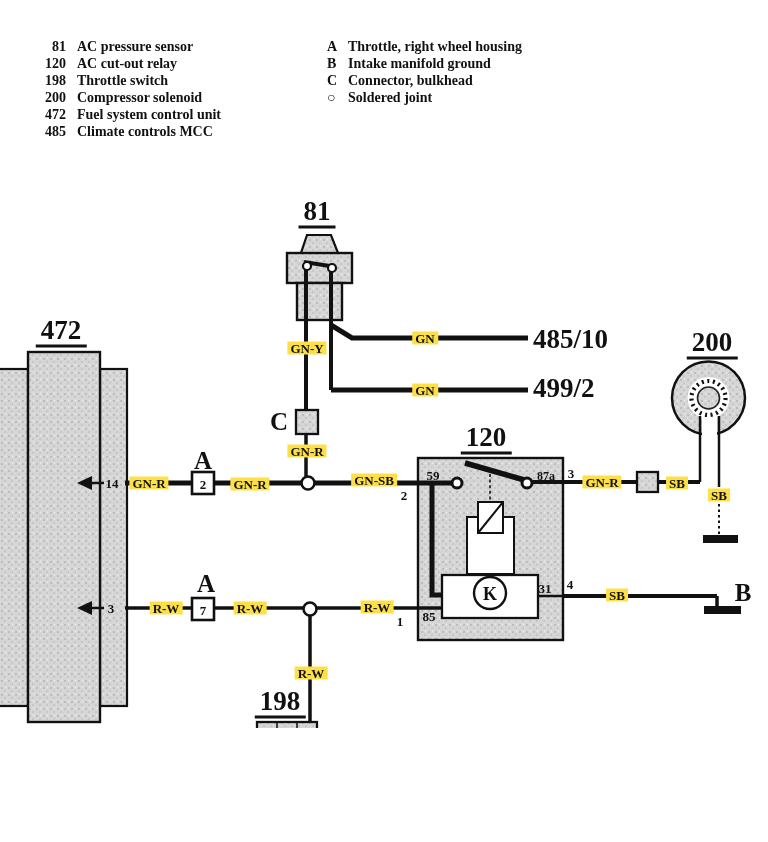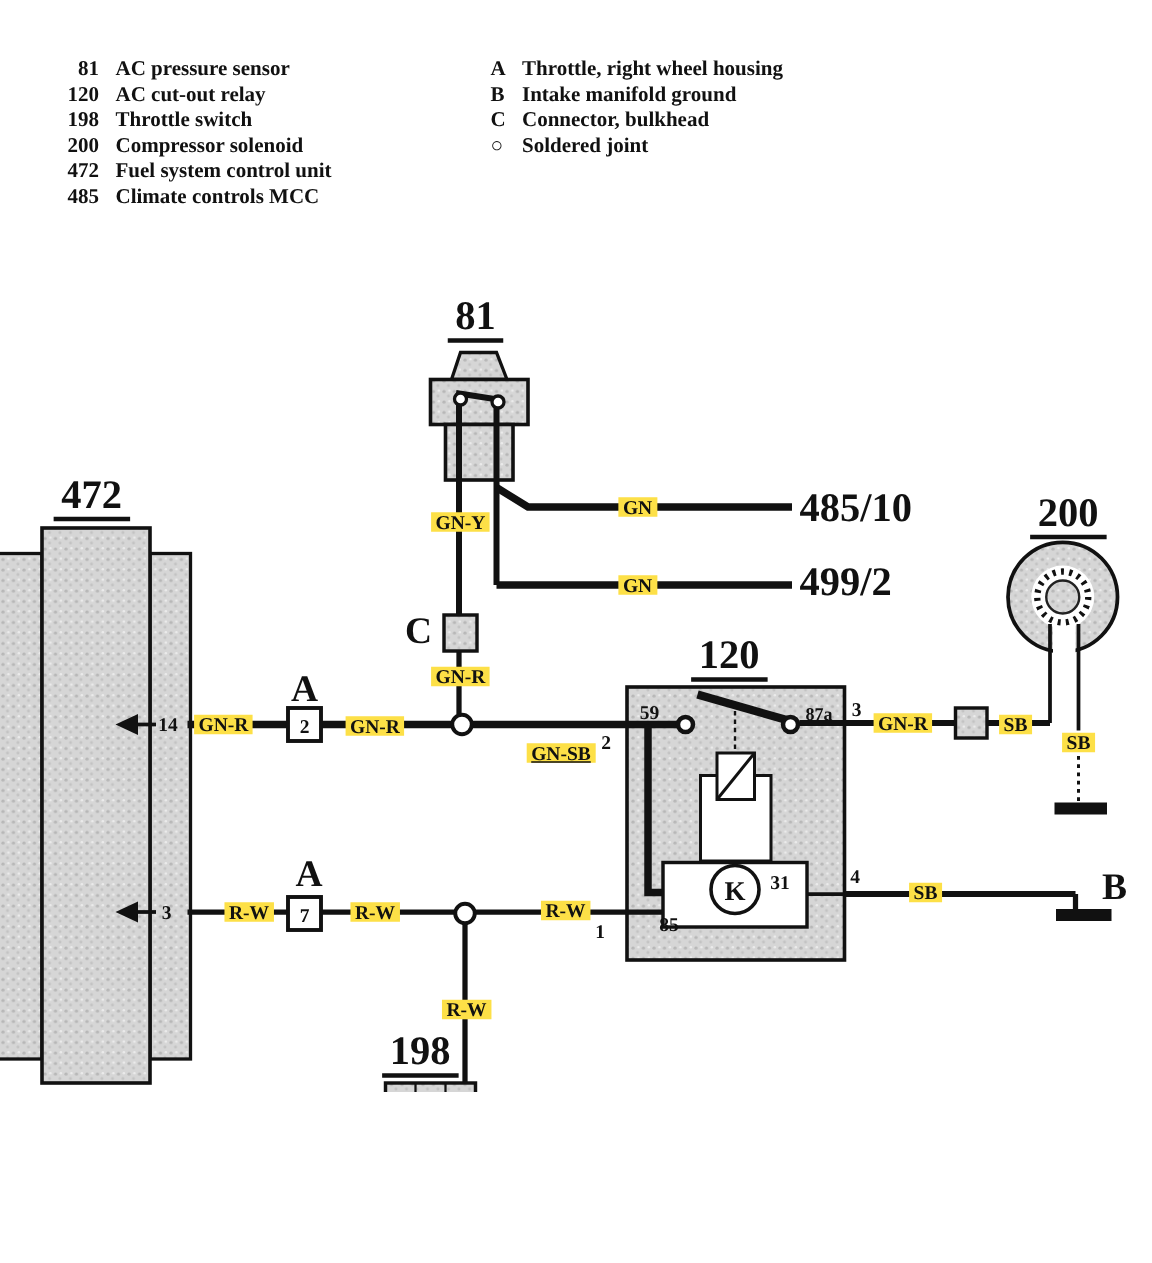--- a/index.html
+++ b/index.html
@@ -190,21 +190,21 @@
 
   <div class="lbl ref" style="left:533px;top:339px;">485/10</div>
   <div class="lbl ref" style="left:533px;top:388px;text-align:right;">499/2</div>
 
   <div class="lbl wirelbl" style="left:425px;top:338px;">GN</div>
   <div class="lbl wirelbl" style="left:425px;top:390px;">GN</div>
   <div class="lbl wirelbl" style="left:307px;top:348px;">GN-Y</div>
   <div class="lbl wirelbl" style="left:307px;top:451px;">GN-R</div>
   <div class="lbl wirelbl" style="left:149px;top:483px;">GN-R</div>
   <div class="lbl wirelbl" style="left:250px;top:484px;">GN-R</div>
-  <div class="lbl wirelbl" style="left:374px;top:502px;text-decoration:underline;">GN-SB</div>
+  <div class="lbl wirelbl" style="left:374px;top:480px;">GN-SB</div>
   <div class="lbl wirelbl" style="left:602px;top:482px;">GN-R</div>
   <div class="lbl wirelbl" style="left:677px;top:483px;">SB</div>
   <div class="lbl wirelbl" style="left:719px;top:495px;">SB</div>
   <div class="lbl wirelbl" style="left:617px;top:595px;">SB</div>
   <div class="lbl wirelbl" style="left:166px;top:608px;">R-W</div>
   <div class="lbl wirelbl" style="left:250px;top:608px;">R-W</div>
   <div class="lbl wirelbl" style="left:377px;top:607px;">R-W</div>
   <div class="lbl wirelbl" style="left:311px;top:673px;">R-W</div>
 
   <div class="lbl biglet" style="left:203px;top:460px;">A</div>
@@ -214,22 +214,22 @@
 
   <div class="lbl pin" style="left:203px;top:484px;">2</div>
   <div class="lbl pin" style="left:203px;top:610px;">7</div>
 
   <div class="lbl pin" style="left:112px;top:483px;">14</div>
   <div class="lbl pin" style="left:111px;top:608px;">3</div>
   <div class="lbl pin" style="left:306px;top:734px;">3</div>
 
   <div class="lbl pin" style="left:433px;top:475px;">59</div>
   <div class="lbl pin-sm" style="left:546px;top:476px;">87a</div>
-  <div class="lbl pin" style="left:429px;top:616px;margin-left:17px;">85</div>
-  <div class="lbl pin" style="left:520px;top:588px;">31</div>
+  <div class="lbl pin" style="left:429px;top:616px;">85</div>
+  <div class="lbl pin" style="left:545px;top:588px;">31</div>
   <div class="lbl klbl" style="left:490px;top:594px;">K</div>
 
   <div class="lbl pin" style="left:404px;top:495px;">2</div>
   <div class="lbl pin" style="left:571px;top:473px;">3</div>
   <div class="lbl pin" style="left:400px;top:621px;">1</div>
   <div class="lbl pin" style="left:570px;top:584px;">4</div>
 
 </div>
 
 </body></html>

